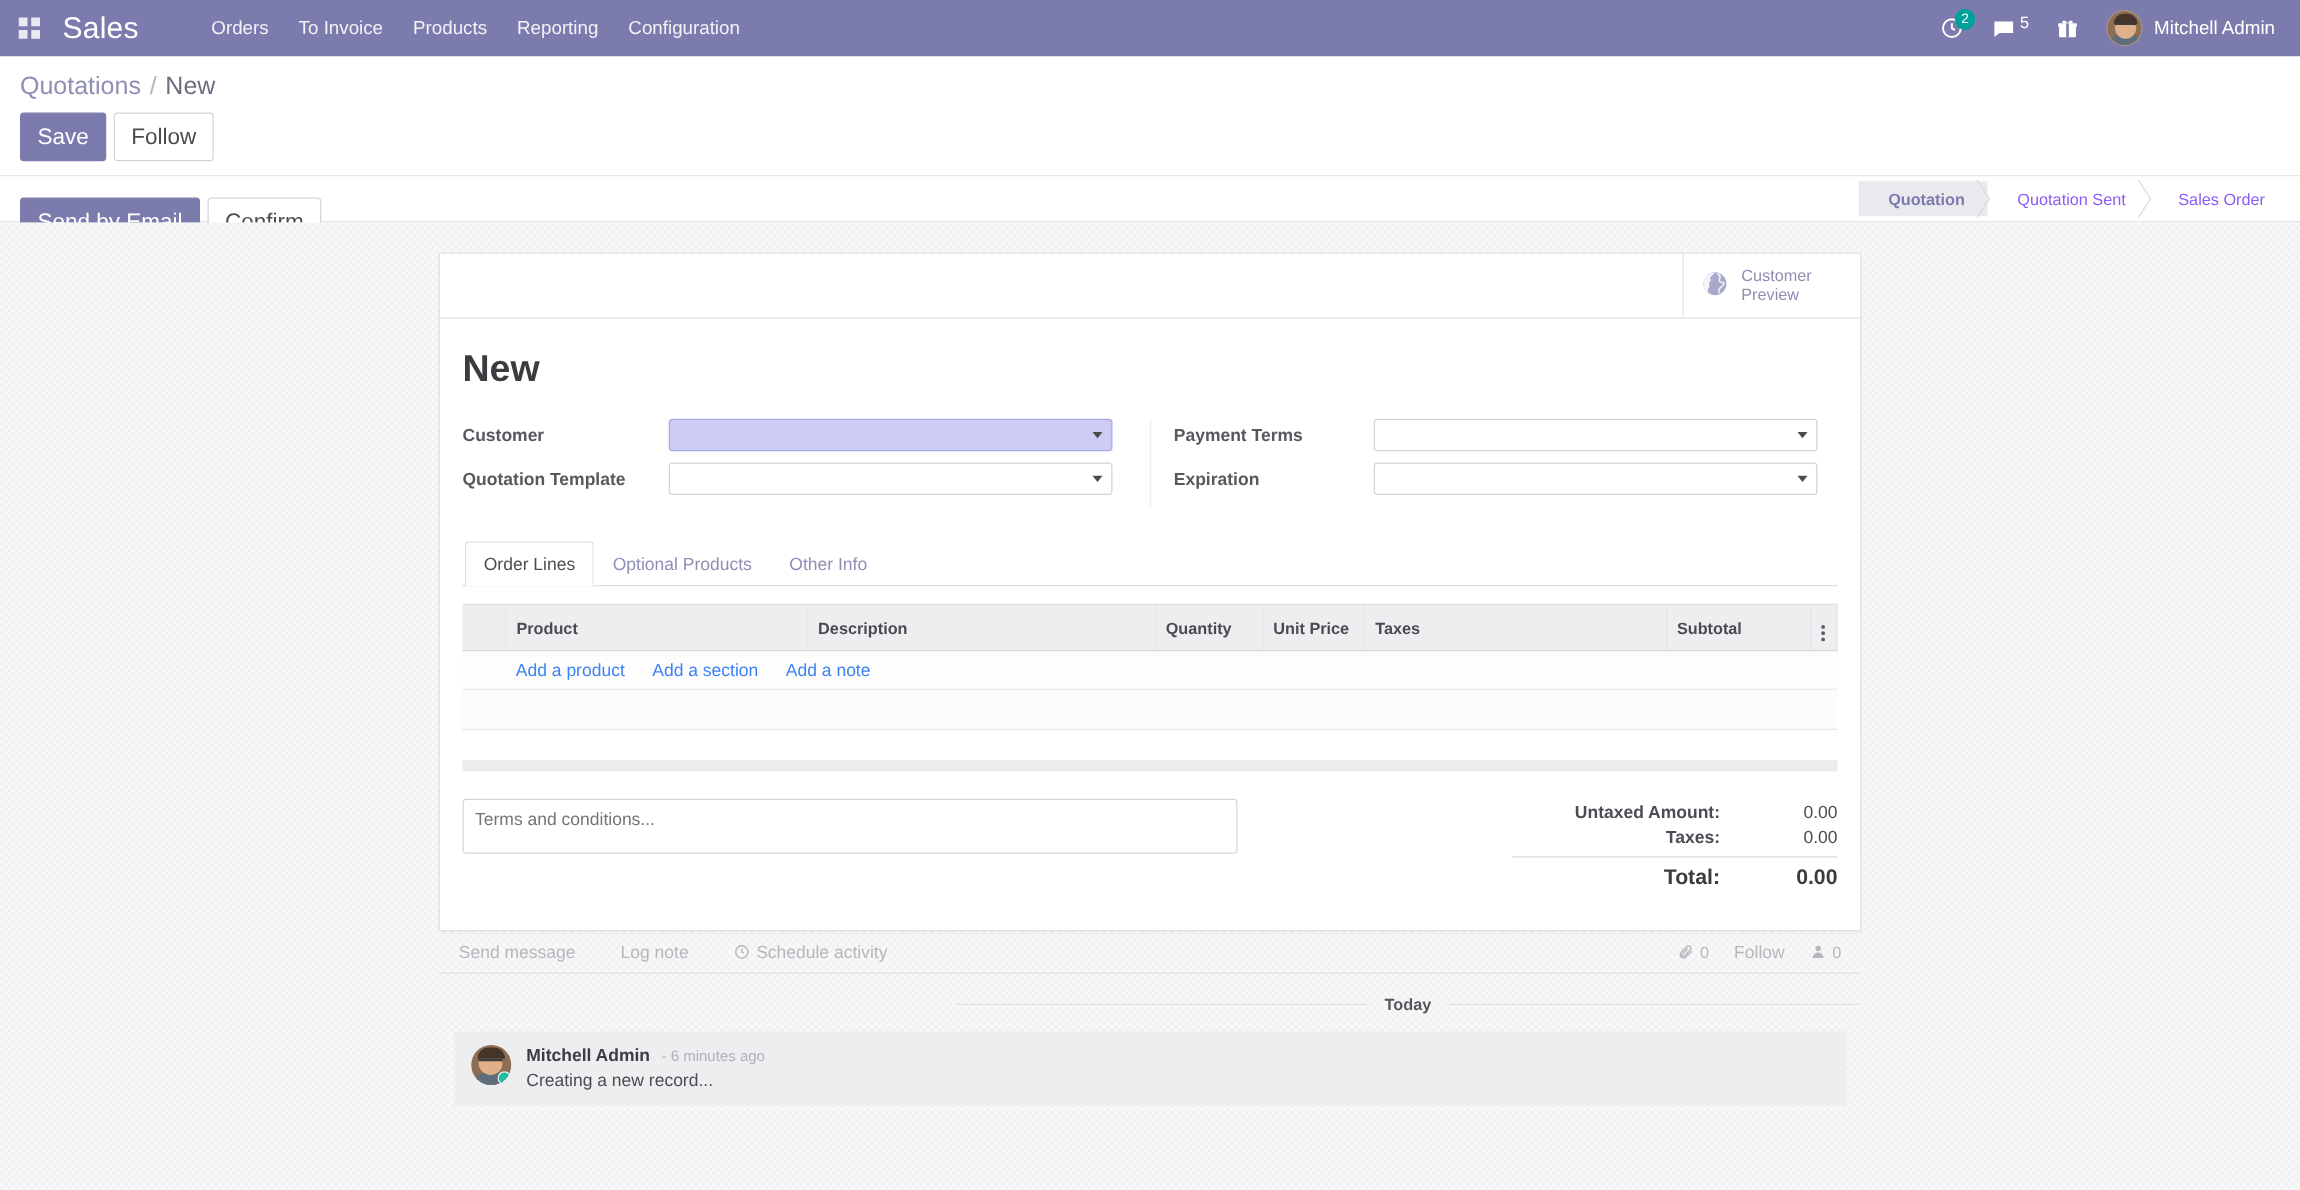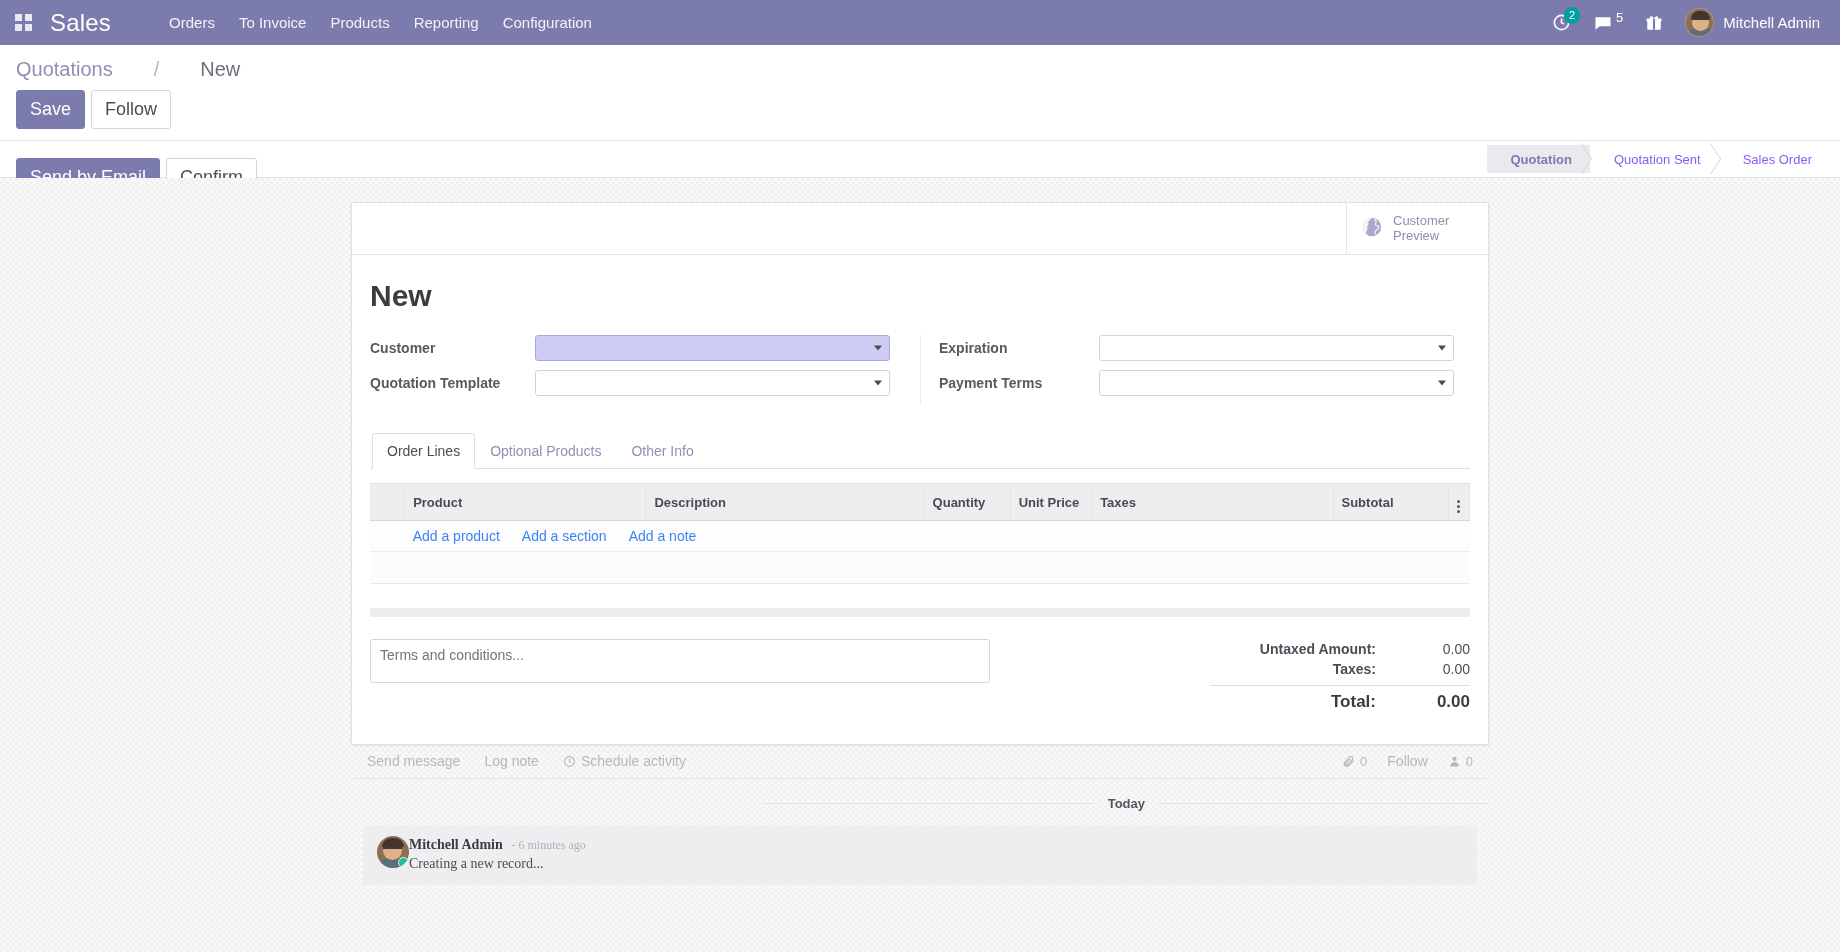--- a/index.html
+++ b/index.html
@@ -99,21 +99,21 @@
   .avatar .body {
     position:absolute; left:2px; bottom:0; width:25px; height:9px;
     background:#5e6d7c; border-radius:10px 10px 0 0;
   }
   .user-name { font-size: 15px; color: #ffffff; white-space: nowrap; }
 
   
   .control-panel { background: #ffffff; padding: 0; }
   .breadcrumb-row {
     padding: 13px 16px 0 16px;
-    display: flex; align-items: flex-end; gap: 34px;
+    display: flex; align-items: flex-end;
   }
   .bc-link {
     font-size: 20px; color: #8f8fb5; cursor: pointer; font-weight: 400;
   }
   .bc-sep { font-size: 20px; color: #b5b5c9; padding: 0 7px; }
   .bc-current { font-size: 20px; color: #6d6d80; }
 
   .btn-row { padding: 9px 16px 11px 16px; display: flex; gap: 6px; }
   .btn {
     font-size: 18px;
@@ -356,39 +356,40 @@
   .tot-row.grand .tot-label,
   .tot-row.grand .tot-val { font-weight: bold; font-size: 17px; color: #3c3c40; }
 
   
   .chatter { display: flex; justify-content: center; }
   .chatter-inner { width: 1138px; }
   .chatter-top {
     display: flex; align-items: center;
     border-bottom: 1px solid #e4e4e4;
     padding: 8px 16px 9px 16px;
+    gap: 12px;
   }
   .ch-link { font-size: 14px; color: #b6b6bd; cursor: pointer; margin-right: 24px; white-space: nowrap; }
   .ch-link.icon-link { display: inline-flex; align-items: center; gap: 5px; }
   .chatter-right { margin-left: auto; display: flex; align-items: center; gap: 20px; }
   .ch-stat { display: inline-flex; align-items: center; gap: 5px; font-size: 13px; color: #b6b6bd; cursor: pointer; }
 
   .today-sep {
     display: flex; align-items: center; justify-content: flex-end;
     margin: 17px 0 14px 0;
   }
   .today-sep .line { height: 1px; background: #e2e2e2; flex: 1; max-width: 330px; }
   .today-label { font-size: 13px; font-weight: bold; color: #55555e; padding: 0 14px; }
 
   .msg {
     background: #eeeef0;
     display: flex;
+    gap: 12px;
     padding: 11px 14px 13px 14px;
     margin: 0 12px;
-    font-family: Liberation Serif, serif;
   }
   .msg-avatar {
     width: 32px; height: 32px; border-radius: 50%;
     background: #8d6e52; position: relative; flex: none; overflow: hidden;
   }
   .msg-avatar .face { position:absolute; width:19px; height:19px; border-radius:50%; background:#e0b089; left:6px; top:5px; }
   .msg-avatar .hair { position:absolute; left:5px; top:2px; width:22px; height:9px; background:#44342a; border-radius:11px 11px 0 0; }
   .msg-avatar .glasses { position:absolute; left:6px; top:11px; width:19px; height:5px; border-top:2px solid #3b3b3b; }
   .msg-avatar .body { position:absolute; left:2px; bottom:0; width:28px; height:10px; background:#5e6d7c; border-radius:12px 12px 0 0; }
   .online-dot {
@@ -524,30 +525,30 @@
                 <div class="select-box">
                   <span></span>
                   <span class="caret"></span>
                 </div>
               </div>
             </div>
           </div>
 
           <div class="f-col right">
             <div class="f-row">
-              <div class="f-label">Expiration</div>
+              <div class="f-label">Payment Terms</div>
               <div class="f-ctrl">
                 <div class="select-box">
                   <span></span>
                   <span class="caret"></span>
                 </div>
               </div>
             </div>
             <div class="f-row">
-              <div class="f-label">Payment Terms</div>
+              <div class="f-label">Expiration</div>
               <div class="f-ctrl">
                 <div class="select-box">
                   <span></span>
                   <span class="caret"></span>
                 </div>
               </div>
             </div>
           </div>
         </div>
 

